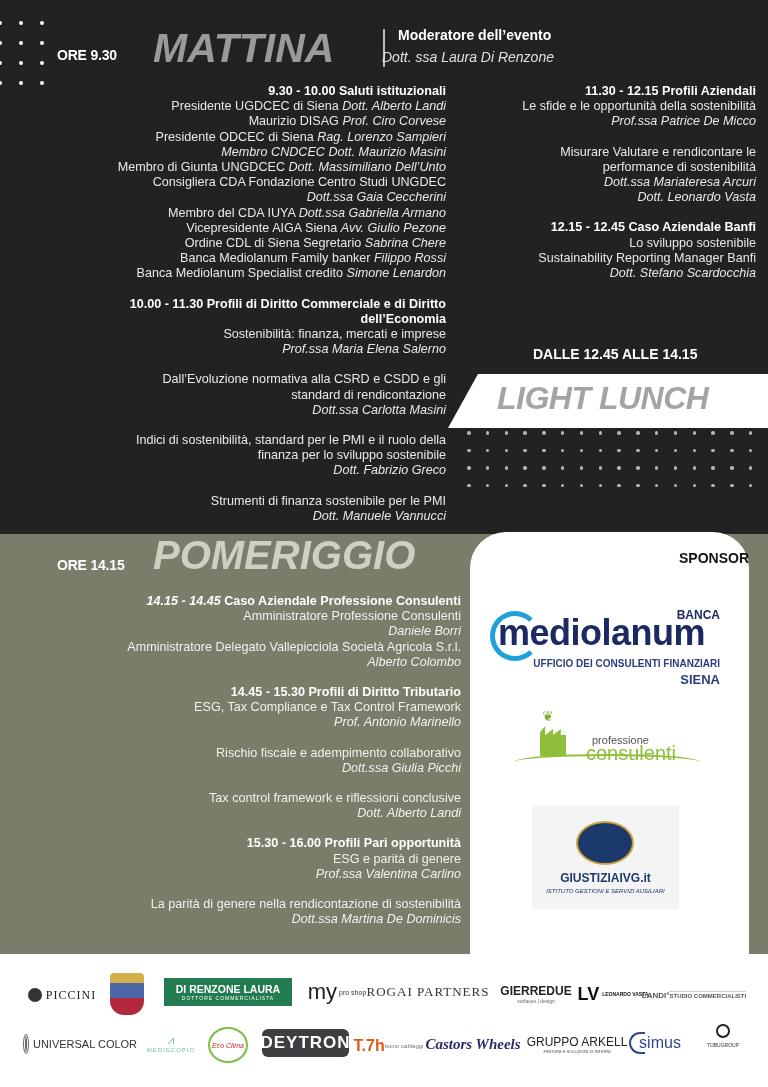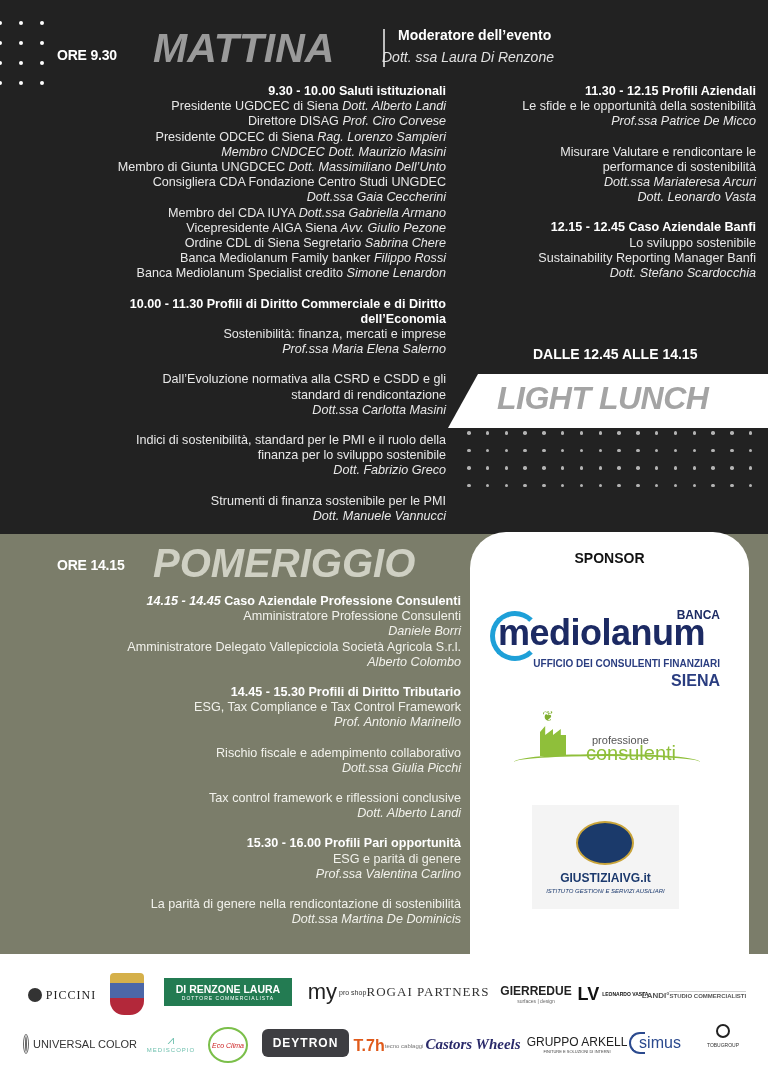--- a/index.html
+++ b/index.html
@@ -13,46 +13,46 @@
   .dotgrid { position: absolute; display: grid; }
   .dotgrid span { width: 4px; height: 4px; border-radius: 50%; background: #ffffff; display: block; }
   .dots-top { left: 0; top: 21px; grid-template-columns: repeat(3, 4px); column-gap: 17px; row-gap: 16px; }
   .dots-top span { margin-left: -2px; }
   .dots-lunch { left: 467px; top: 431px; grid-template-columns: repeat(16, 4px); column-gap: 14.8px; row-gap: 14px; }
   .dots-lunch span { background: #b4b4b4; width: 3.5px; height: 3.5px; }
 
   .ore { position: absolute; color: #fff; font-weight: 700; font-size: 14px; letter-spacing: -0.2px; }
   .big-title { position: absolute; font-weight: 900; font-style: italic; font-size: 41px; letter-spacing: 0px; }
   .mattina { left: 153px; top: 25px; color: #9a9a9a; }
-  .pomeriggio { left: 153px; top: 533px; color: #cfd0c3; font-size: 40px; margin-top: 8px; }
+  .pomeriggio { left: 153px; top: 533px; color: #cfd0c3; font-size: 40px; }
 
   .mod-bar { position: absolute; left: 383px; top: 29px; width: 2px; height: 38px; background: #bdbdbd; }
   .mod-title { position: absolute; left: 398px; top: 27px; color: #fff; font-weight: 700; font-size: 14px; }
   .mod-name { position: absolute; left: 382px; top: 49px; color: #e0e0e0; font-style: italic; font-size: 14px; }
 
   .block { position: absolute; color: #e8e8e8; font-size: 12.6px; line-height: 15.2px; text-align: right; }
   .block .h { color: #fff; font-weight: 700; }
   .block .i { font-style: italic; }
   .block .gap { height: 15px; }
   .olive-text { color: #f2f2ec; }
 
   .lunch-time { position: absolute; left: 533px; top: 346px; color: #fff; font-weight: 700; font-size: 14px; }
   .lunch-banner { position: absolute; left: 448px; top: 374px; width: 320px; height: 54px; background: #ffffff;
     clip-path: polygon(30px 0, 100% 0, 100% 100%, 0 100%); }
   .lunch-text { position: absolute; left: 497px; top: 380px; color: #a4a4a4; font-weight: 900; font-style: italic; font-size: 32px; letter-spacing: -0.5px; }
 
   .sponsor-panel { position: absolute; left: 470px; top: 532px; width: 279px; height: 422px; background: #ffffff; border-radius: 36px 36px 0 0; }
-  .sponsor-title { position: absolute; left: 0; width: 100%; top: 18px; text-align: center; font-weight: 700; font-size: 14px; color: #111; }
+  .sponsor-title { position: absolute; left: 0; width: 100%; top: 18px; text-align: right; font-weight: 700; font-size: 14px; color: #111; }
 
   .medio { position: absolute; left: 20px; top: 76px; width: 240px; height: 80px; }
   .medio-ring { position: absolute; left: 0; top: 3px; width: 50px; height: 50px; border: 5px solid #1ea0d8; border-radius: 50%; border-right-color: transparent; }
   .medio-banca { position: absolute; right: 10px; top: 0; font-weight: 700; font-size: 12px; color: #1c2a63; }
   .medio-word { position: absolute; left: 8px; top: 4px; font-weight: 700; font-size: 36px; color: #1c2a63; letter-spacing: -0.5px; }
   .medio-sub1 { position: absolute; right: 10px; top: 50px; font-size: 10px; font-weight: 700; color: #2a3d80; }
-  .medio-sub2 { position: absolute; right: 10px; top: 64px; font-size: 16px; font-weight: 700; color: #2a3d80; }
+  .medio-sub2 { position: absolute; right: 10px; top: 64px; font-size: 13px; font-weight: 700; color: #2a3d80; }
 
   .pc { position: absolute; left: 40px; top: 172px; width: 200px; height: 70px; }
   .pc-factory { position: absolute; left: 30px; top: 22px; width: 26px; height: 30px; background: #8fbf3a; clip-path: polygon(0 20%, 20% 0, 20% 30%, 50% 10%, 50% 30%, 80% 10%, 80% 30%, 100% 30%, 100% 100%, 0 100%); }
   .pc-leaves { position: absolute; left: 32px; top: 4px; color: #7fae2e; font-size: 14px; }
   .pc-word1 { position: absolute; left: 82px; top: 30px; font-size: 11px; color: #555; }
   .pc-word2 { position: absolute; left: 76px; top: 38px; font-size: 20px; color: #8fbf3a; }
   .pc-arc { position: absolute; left: 4px; top: 50px; width: 186px; height: 16px; border-top: 2px solid #8fbf3a; border-radius: 50% 50% 0 0; }
 
   .giust { position: absolute; left: 62px; top: 273px; width: 147px; height: 104px; background: #f4f4f4; }
   .giust-emblem { position: absolute; left: 44px; top: 16px; width: 58px; height: 44px; border-radius: 50%; background: #1b3a6b; border: 2px solid #c9a43a; }
@@ -77,21 +77,21 @@
   .l-landi { left: 652px; top: 985px; width: 84px; height: 20px; flex-direction: row; }
   .l-landi .t1 { font-size: 8px; font-weight: 700; color: #555; }
   .l-landi .t2 { font-size: 6px; font-weight: 700; color: #555; border-top: 1px solid #ccc; padding-top: 1px; }
 
   .l-universal { left: 24px; top: 1032px; width: 112px; height: 24px; font-size: 11px; color: #333; }
   .l-universal .swirl { width: 20px; height: 20px; border-radius: 50%; border: 3px double #666; margin-right: 4px; display: inline-block; }
   .l-medi { left: 145px; top: 1028px; width: 52px; height: 30px; flex-direction: column; color: #6cbfad; }
   .l-medi .t1 { font-size: 12px; }
   .l-medi .t2 { font-size: 6px; letter-spacing: 1px; }
   .l-eco { left: 208px; top: 1027px; width: 40px; height: 36px; border: 2px solid #7bbf4a; border-radius: 50%; font-size: 7px; color: #c22; font-style: italic; }
-  .l-deytron { left: 262px; top: 1029px; width: 87px; height: 28px; background: #3e3e42; border-radius: 6px; color: #fff; font-weight: 700; font-size: 12px; letter-spacing: 1px; }
+  .l-deytron { left: 262px; top: 1029px; width: 87px; height: 28px; background: #3e3e42; border-radius: 6px; color: #fff; font-weight: 700; font-size: 17px; letter-spacing: 1px; }
   .l-t7h { left: 366px; top: 1031px; width: 45px; height: 30px; flex-direction: row; color: #e05a1a; }
   .l-t7h .t1 { font-weight: 900; font-size: 16px; }
   .l-t7h .t2 { font-size: 6px; color: #777; }
   .l-castors { left: 425px; top: 1033px; width: 96px; height: 22px; font-family: "Liberation Serif", serif; font-style: italic; font-weight: 700; font-size: 15px; color: #2a2a6a; }
   .l-arkell { left: 532px; top: 1033px; width: 90px; height: 22px; flex-direction: column; }
   .l-arkell .t1 { font-size: 12px; color: #222; }
   .l-arkell .t2 { font-size: 4px; color: #444; }
   .l-simus { left: 623px; top: 1031px; width: 64px; height: 24px; font-size: 16px; color: #2b4a8e; }
   .l-simus .c { width: 16px; height: 22px; border: 2px solid #2b4a8e; border-right: none; border-radius: 12px 0 0 12px; margin-right: -6px; display: inline-block; }
   .l-tobu { left: 706px; top: 1016px; width: 34px; height: 40px; flex-direction: column; }
@@ -122,21 +122,21 @@
 
 <div class="ore" style="left:57px;top:47px;">ORE 9.30</div>
 <div class="big-title mattina">MATTINA</div>
 <div class="mod-bar"></div>
 <div class="mod-title">Moderatore dell’evento</div>
 <div class="mod-name">Dott. ssa Laura Di Renzone</div>
 
 <div class="block" style="left:56px;top:84px;width:390px;">
   <div class="h">9.30 - 10.00 Saluti istituzionali</div>
   <div><span>Presidente UGDCEC di Siena </span><span class="i">Dott. Alberto Landi</span></div>
-  <div><span>Direttore DISAG </span><span class="i">Prof. Ciro Corvese</span></div>
+  <div><span>Maurizio DISAG </span><span class="i">Prof. Ciro Corvese</span></div>
   <div><span>Presidente ODCEC di Siena </span><span class="i">Rag. Lorenzo Sampieri</span></div>
   <div><span></span><span class="i">Membro CNDCEC Dott. Maurizio Masini</span></div>
   <div><span>Membro di Giunta UNGDCEC </span><span class="i">Dott. Massimiliano Dell’Unto</span></div>
   <div><span>Consigliera CDA Fondazione Centro Studi UNGDEC</span><span class="i"></span></div>
   <div><span></span><span class="i">Dott.ssa Gaia Ceccherini</span></div>
   <div><span>Membro del CDA IUYA </span><span class="i">Dott.ssa Gabriella Armano</span></div>
   <div><span>Vicepresidente AIGA Siena </span><span class="i">Avv. Giulio Pezone</span></div>
   <div><span>Ordine CDL di Siena Segretario </span><span class="i">Sabrina Chere</span></div>
   <div><span>Banca Mediolanum Family banker </span><span class="i">Filippo Rossi</span></div>
   <div><span>Banca Mediolanum Specialist credito </span><span class="i">Simone Lenardon</span></div>

